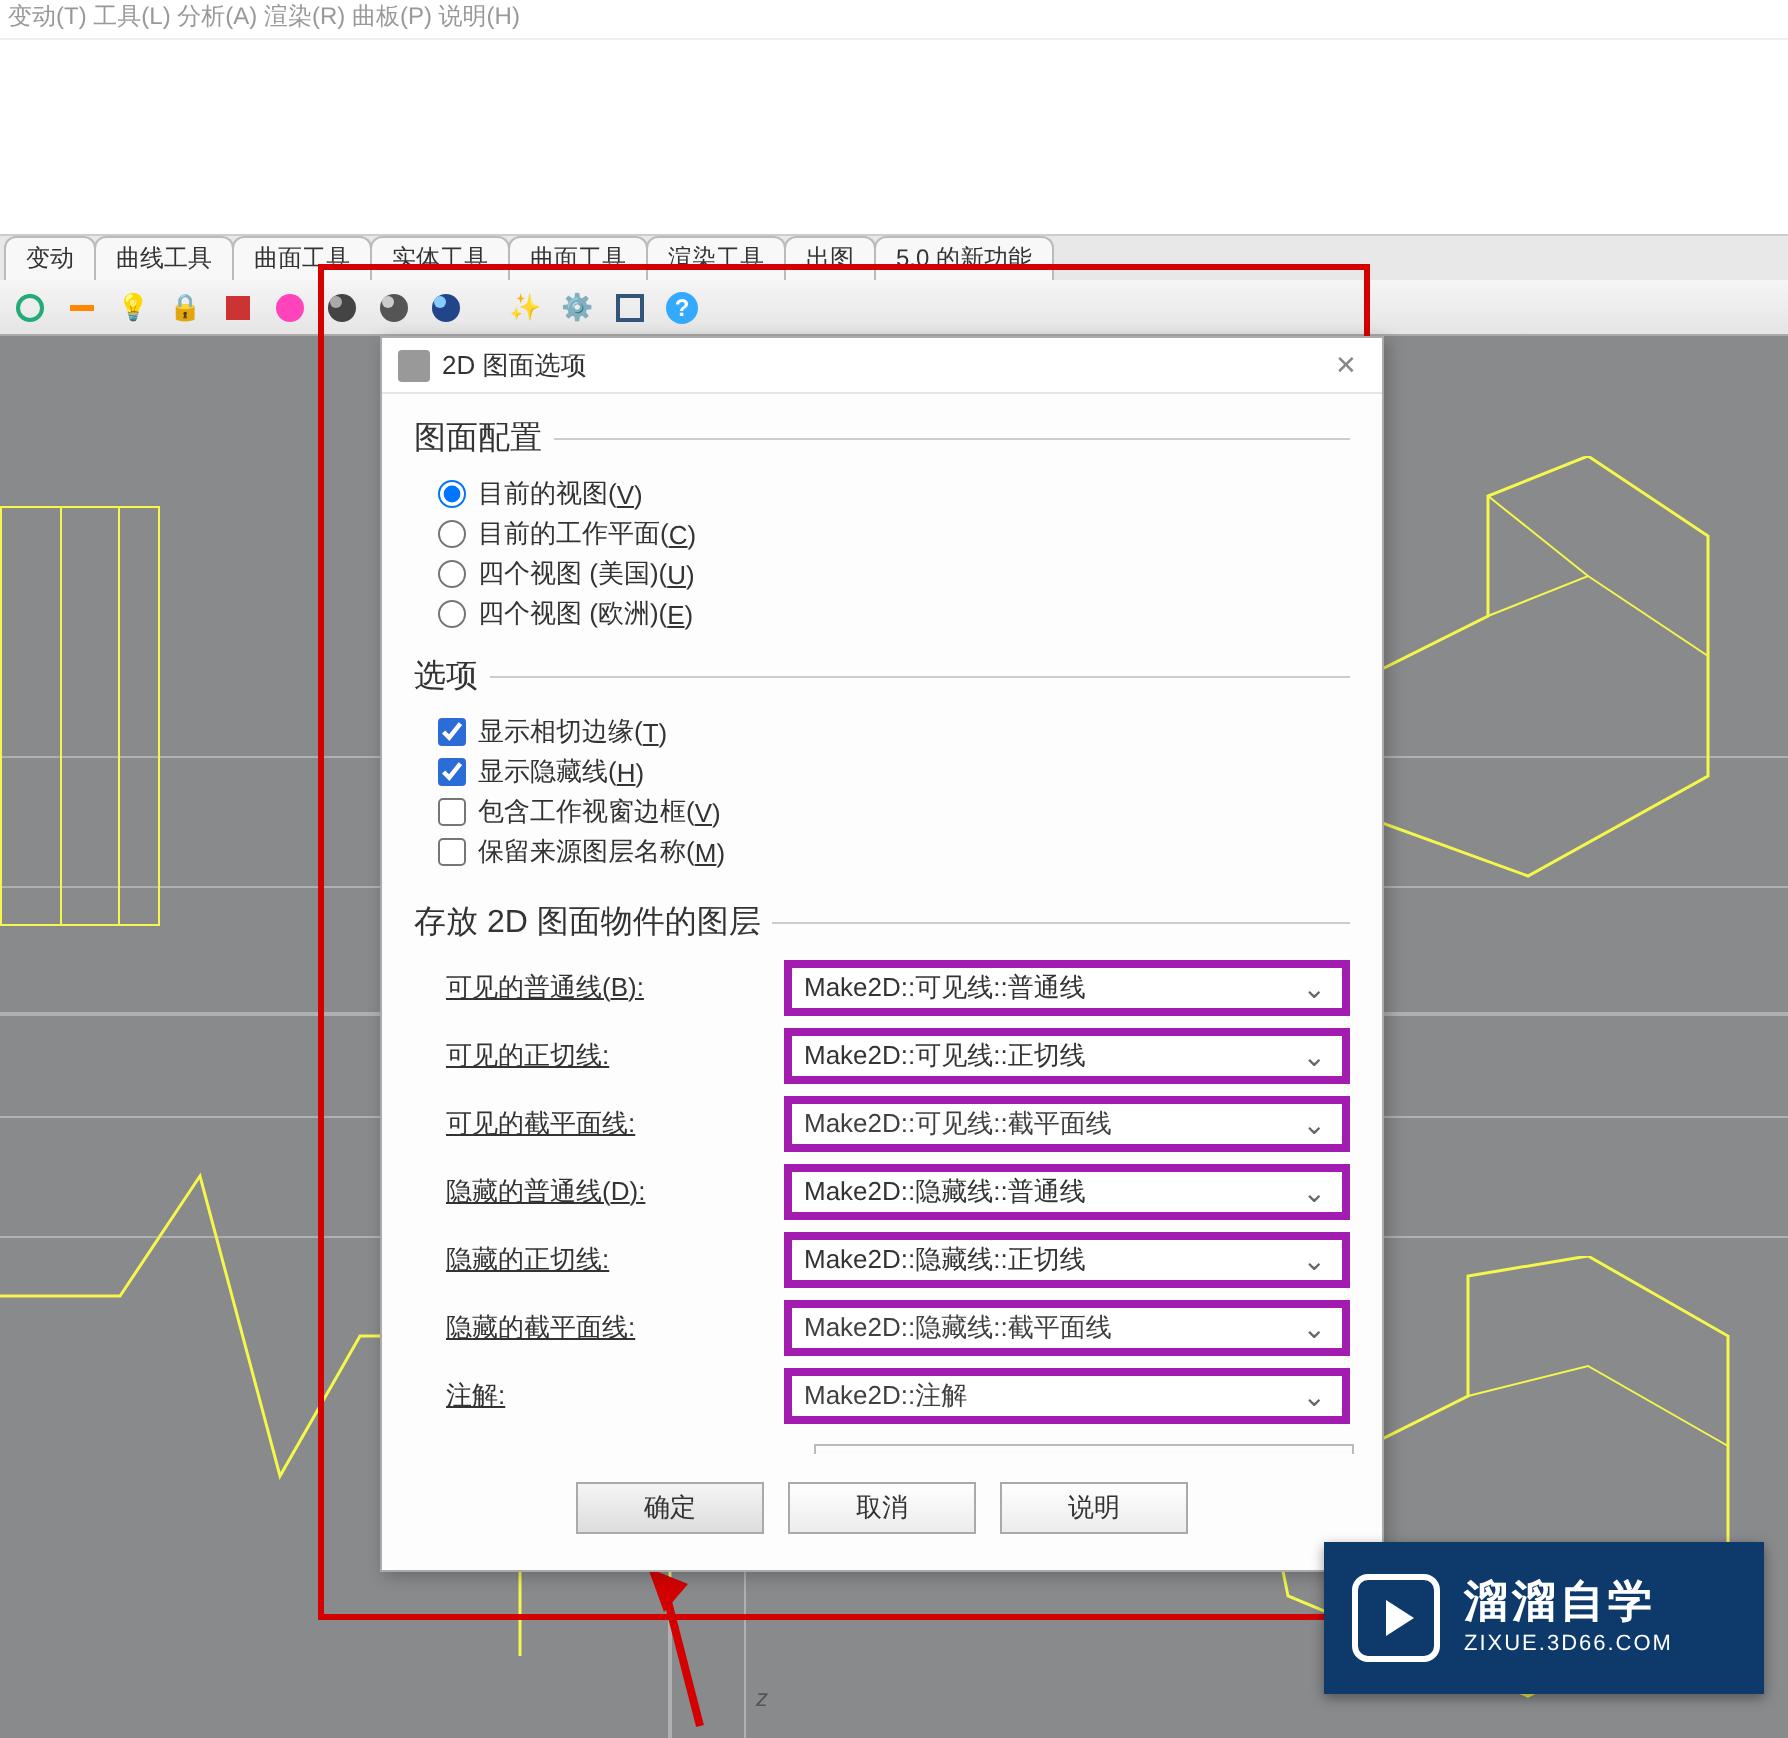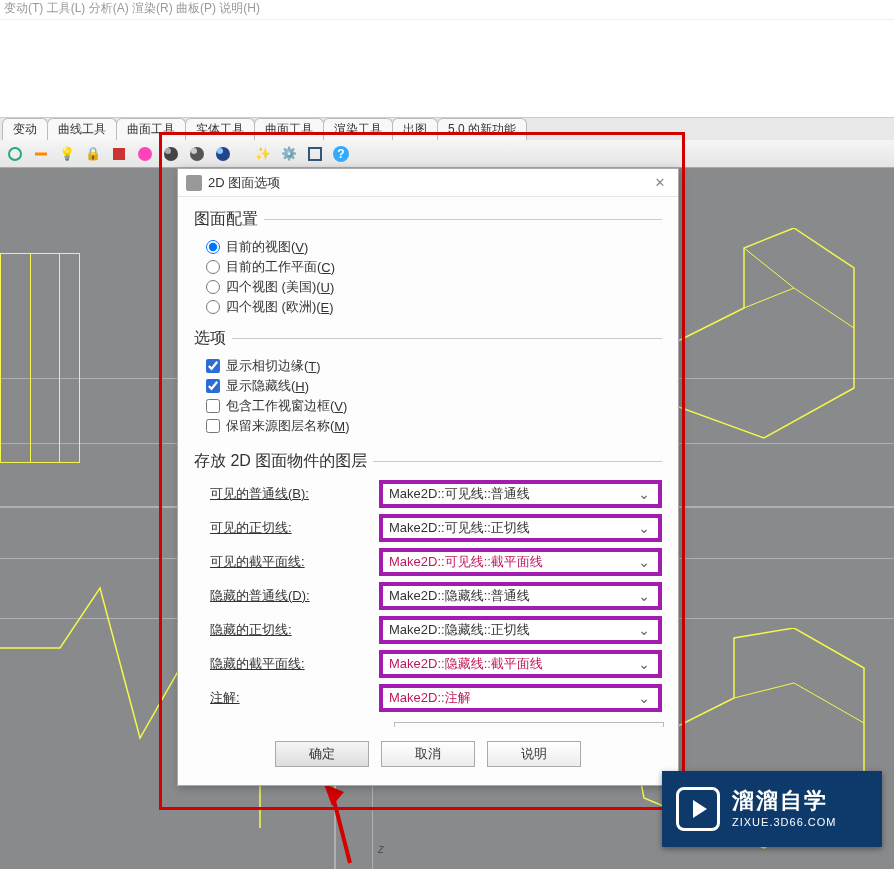--- a/index.html
+++ b/index.html
@@ -73,21 +73,21 @@
     position: absolute;
     border: 3px solid #d40000;
     pointer-events: none;
   }
   .annot-arrow {
     position: absolute;
     pointer-events: none;
   }
   .dialog {
     position: absolute;
-    left: 177px;
+    left: 190px;
     top: 168px;
     width: 502px;
     height: 618px;
     background: #fdfdfd;
     border: 1px solid #aaa;
     box-shadow: 2px 2px 8px rgba(0,0,0,.25);
     z-index: 50;
     display: flex; flex-direction: column;
   }
   .dlg-title {
@@ -152,21 +152,21 @@
   .layer-select {
     flex: 1;
     height: 28px;
     border: 4px solid #a21caf;
     background: #fff;
     padding: 0 6px;
     font-size: 13px;
     position: relative;
     display: flex; align-items: center;
   }
-  .layer-select.disabled { color: #be185d; }
+  .layer-select.disabled { color: #404040; }
   .layer-select::after {
     content: "⌄";
     position: absolute;
     right: 8px;
     color: #666;
     font-size: 14px;
   }
   .restore-btn {
     margin: 10px 0 0 200px;
     height: 28px;

